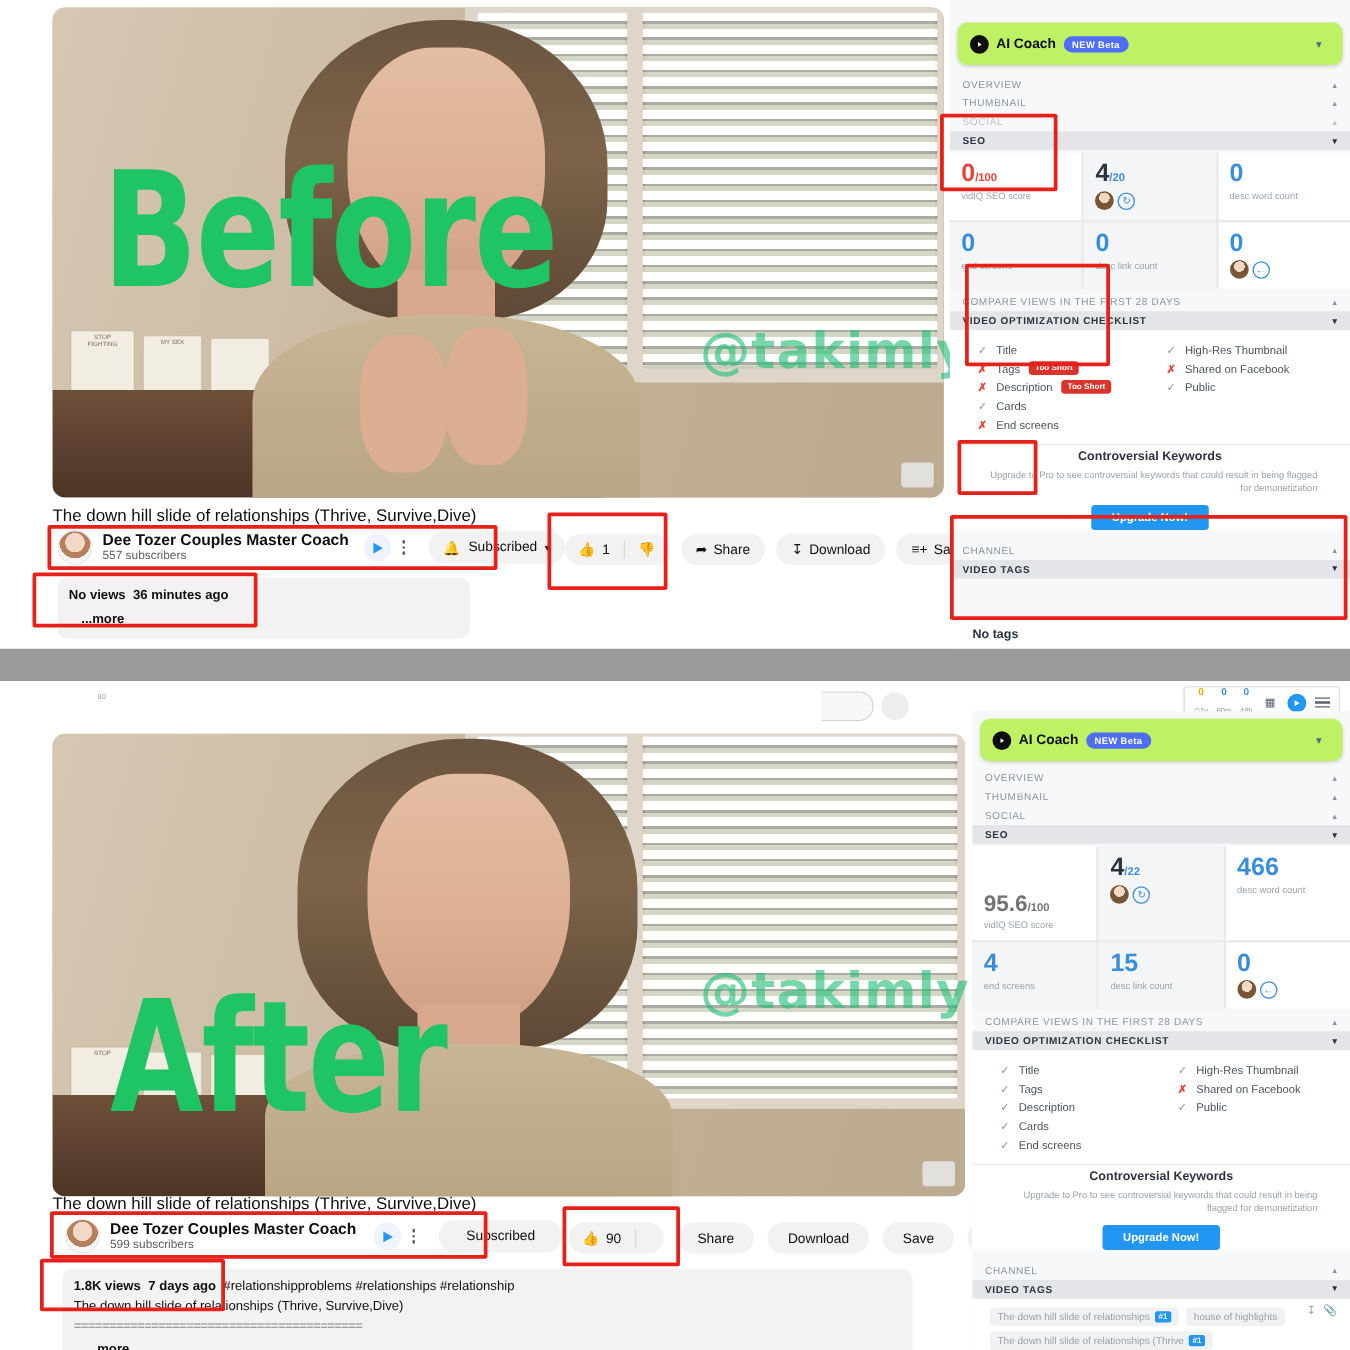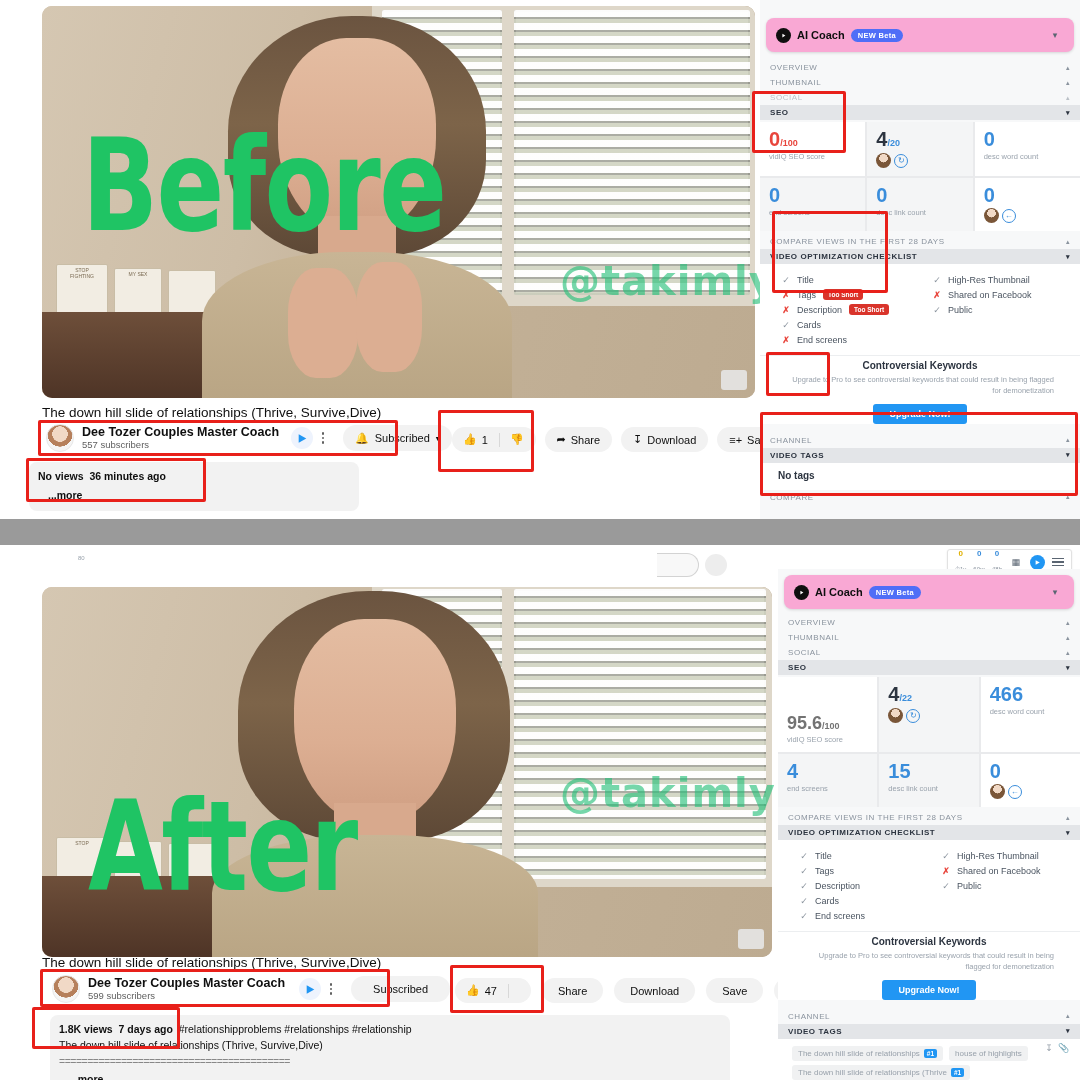--- a/index.html
+++ b/index.html
@@ -75,21 +75,21 @@
   .seg .half { display:flex; align-items:center; gap:5px; padding:0 11px; height:100%;
      font-size:11px; color:#0f0f0f; }
   .seg .vline { width:1px; height:14px; background:#d8d8d8; }
   .yt-desc { position:absolute; background:#f2f2f2; border-radius:8px; padding:7px 9px;
      font-size:10.5px; color:#0f0f0f; line-height:1.5; }
   .yt-desc .m { font-weight:700; }
   .more { font-weight:700; font-size:10.5px; color:#0f0f0f; }
 
   
   .vidiq { position:absolute; background:#fff; font-size:8px; color:#5a6572; }
-  .vq-card { background:#f9a8d4; border-radius:8px; box-shadow:0 1px 3px rgba(0,0,0,.14);
+  .vq-card { background:#bef264; border-radius:8px; box-shadow:0 1px 3px rgba(0,0,0,.14);
      margin:0 6px 6px 6px; }
   .vq-head { display:flex; align-items:center; gap:6px; padding:8px 10px; }
   .vq-head .logo { width:15px; height:15px; border-radius:50%; background:#0f0f0f;
      display:flex; align-items:center; justify-content:center; }
   .vq-head .logo svg{ width:9px;height:9px; }
   .vq-title { font-size:11px; font-weight:700; color:#0f0f0f; }
   .newbeta { background:#4f6ef7; color:#fff; font-size:7.5px; font-weight:700;
      padding:2px 7px; border-radius:9px; letter-spacing:.3px; }
   .chev { margin-left:auto; width:18px;height:18px;border-radius:50%;
      display:flex;align-items:center;justify-content:center;color:#5a6572;font-size:9px;}
@@ -124,21 +124,21 @@
   .ctrl-sub { text-align:right; font-size:7.5px; color:#9aa3ad; line-height:1.5; padding:3px 26px;}
   .upgrade { display:block; margin:4px auto 9px auto; background:#2196f3; color:#fff;
      border:none; border-radius:3px; font-size:9px; font-weight:700; padding:5px 16px;
      font-family:"Liberation Sans", sans-serif; }
 
   .tagwrap { padding:7px 10px 9px 14px; display:flex; flex-wrap:wrap; gap:4px 6px; position:relative;}
   .tag { background:#f0f1f2; color:#98a1ab; font-size:8px; padding:3px 6px; border-radius:3px;
      white-space:nowrap; display:flex; align-items:center; gap:4px; }
   .tag .cnt { background:#2196f3; color:#fff; font-size:6.5px; font-weight:700;
      border-radius:2px; padding:1px 3px; }
-  .notags { padding:7px 0 9px 18px; font-size:10px; font-weight:700; color:#2c3440; }
+  .notags { padding:7px 0 9px 18px; font-size:10px; font-weight:700; color:#2c3440;margin-top:32px; }
   .tagtools { position:absolute; right:10px; top:4px; display:flex; gap:6px; color:#98a1ab; font-size:9px;}
 
   
   .rbox { position:absolute; border:3px solid #e8201a; border-radius:2px; pointer-events:none; }
 
   
   .chrome { position:absolute; left:0; top:0; width:1080px; height:42px; background:#fff; }
   .chrome .tiny { position:absolute; left:78px; top:10px; font-size:6px; color:#9aa3ad; }
   .searchbar { position:absolute; left:318px; top:8px; width:340px; height:24px;
      border:1px solid #d3d3d3; border-top-left-radius:13px; border-bottom-left-radius:13px;
@@ -240,21 +240,21 @@
       </div>
       <div class="pill act">
         <span>≡+</span>
         <span>Save</span>
       </div>
       <div class="pill act" style="padding:0 9px;">
           <span>…</span>
         </div>
     </div>
 
-    <div class="yt-desc" style="left:29px; top:462px; width:330px;">
+    <div class="yt-desc" style="left:46px; top:462px; width:330px;">
       <span class="m">No views</span>
       &nbsp;<span class="m">36 minutes ago</span>
       <div class="more" style="margin-top:3px; margin-left:10px;">...more</div>
     </div>
 
     <div class="rbox" style="left:38px;top:420px;width:360px;height:36px;"></div>
     <div class="rbox" style="left:26px;top:458px;width:180px;height:44px;"></div>
     <div class="rbox" style="left:438px;top:410px;width:96px;height:62px;"></div>
 
     <div class="vidiq" style="left:760px; top:0; width:320px; height:519px; background:#f7f8f9;">
@@ -476,21 +476,21 @@
         </div>
       <div class="pill sub" style="margin-left:14px; padding:0 22px;">
         <span>Subscribed</span>
       </div>
     </div>
 
     <div class="yt-row" style="left:455px; top:433px; gap:11px;">
       <div class="seg">
         <div class="half">
           <span>👍</span>
-          <span>47</span>
+          <span>90</span>
         </div>
         <div class="vline"></div>
         <div class="half" style="width:18px;"></div>
       </div>
       <div class="pill act" style="padding:0 16px;">
         <span>Share</span>
         </div>
       <div class="pill act" style="padding:0 16px;">
         <span>Download</span>
         </div>

